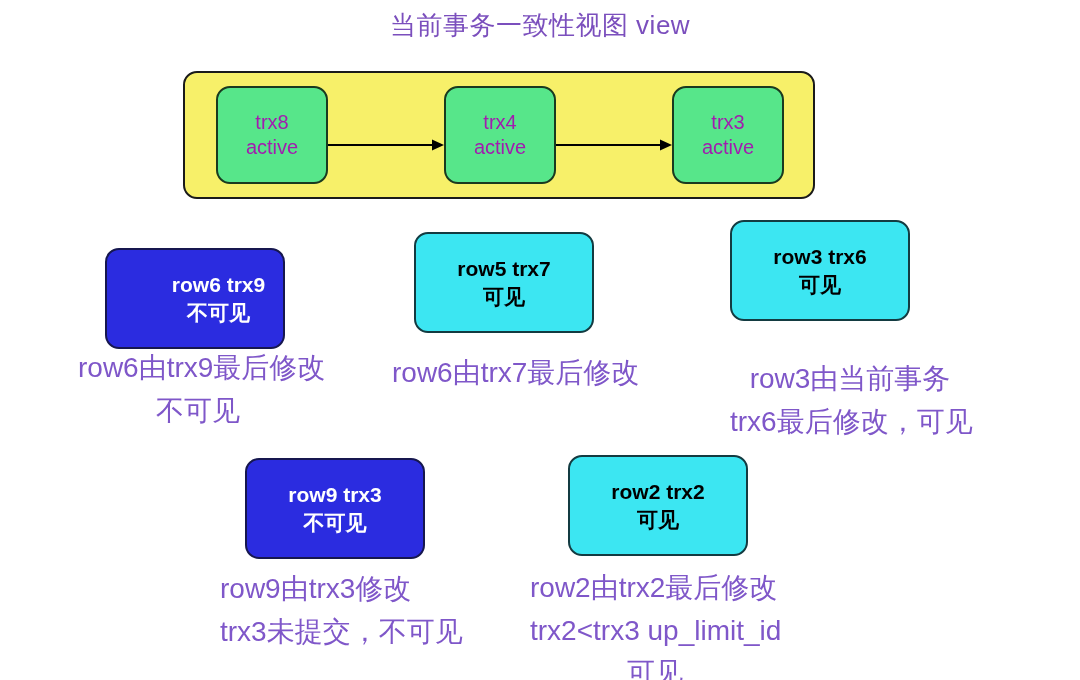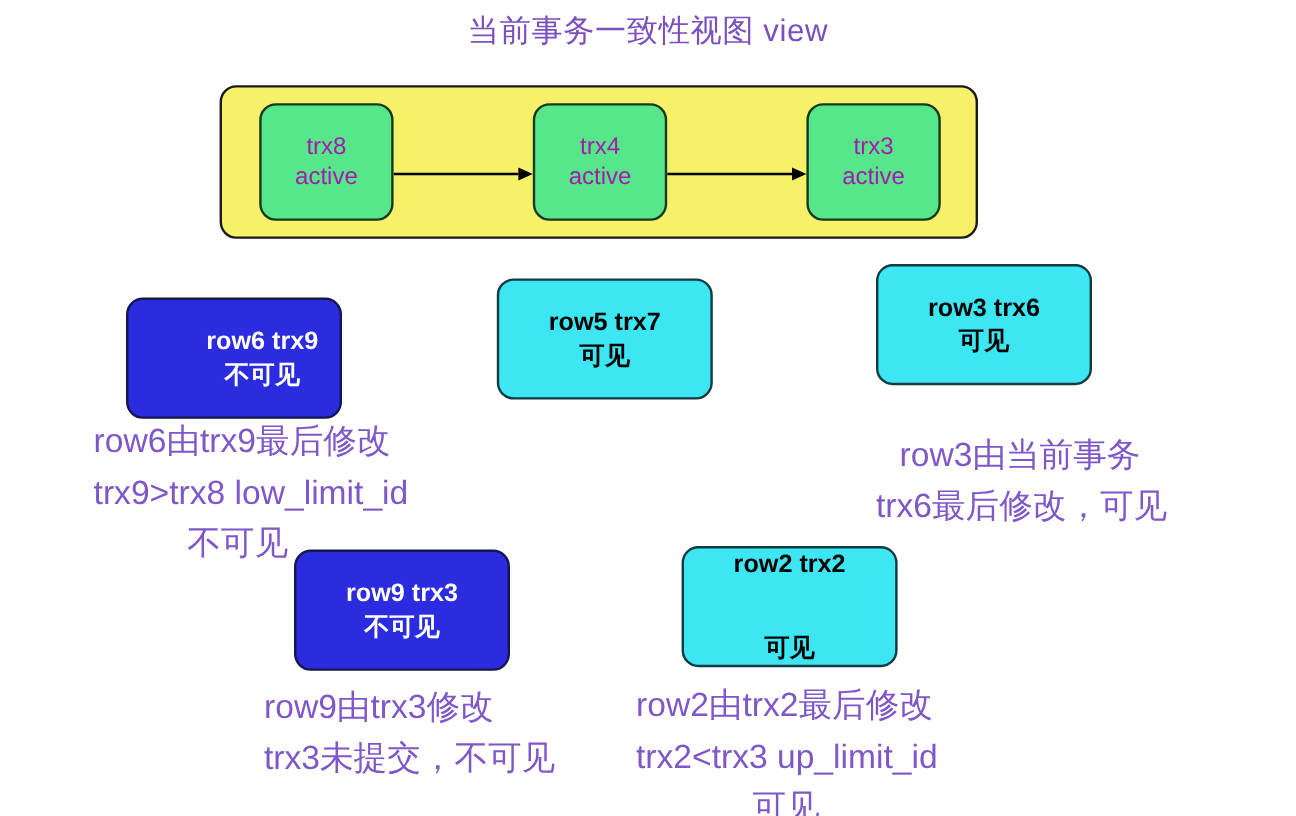--- a/index.html
+++ b/index.html
@@ -113,21 +113,21 @@
   #row-box-0      { left: 105px; top: 248px; padding-left: 47px; }
   #row-caption-0  { left: 78px;  top: 347px; width: 240px; }
   #row-box-1      { left: 414px; top: 232px; }
   #row-caption-1  { left: 392px; top: 352px; width: 240px; }
   #row-box-2      { left: 730px; top: 220px; }
   #row-caption-2  { left: 730px; top: 358px; width: 240px; text-align: center; }
 
   
   #row-box-3      { left: 245px; top: 458px; justify-content: center; }
   #row-caption-3  { left: 220px; top: 568px; width: 240px; }
-  #row-box-4      { left: 568px; top: 455px; justify-content: space-between; }
+  #row-box-4      { left: 568px; top: 455px; }
   #row-caption-4  { left: 530px; top: 567px; width: 250px; }
 </style>
 </head>
 <body>
 
 <div id="diagram-title">当前事务一致性视图 view</div>
 
 <div id="active-view-container">
 
   <div class="trx-box" id="trx-box-0">
@@ -156,29 +156,29 @@
   </div>
 
 </div>
 
 <div class="row-box invisible-row" id="row-box-0">
   <span>row6 trx9</span>
   <span>不可见</span>
 </div>
 <div class="row-caption" id="row-caption-0">
   <span class="cap-line">row6由trx9最后修改</span>
-  <span class="cap-line">trx9&gt;trx8 low_limit_id</span>
   <span class="cap-line center">不可见</span>
 </div>
 
 <div class="row-box visible-row" id="row-box-1">
   <span>row5 trx7</span>
   <span>可见</span>
 </div>
 <div class="row-caption" id="row-caption-1">
+  <span class="cap-line">row6由trx7最后修改</span>
 </div>
 
 <div class="row-box visible-row" id="row-box-2">
   <span>row3 trx6</span>
   <span>可见</span>
 </div>
 <div class="row-caption" id="row-caption-2">
   <span class="cap-line">row3由当前事务</span>
   <span class="cap-line">trx6最后修改，可见</span>
 </div>

